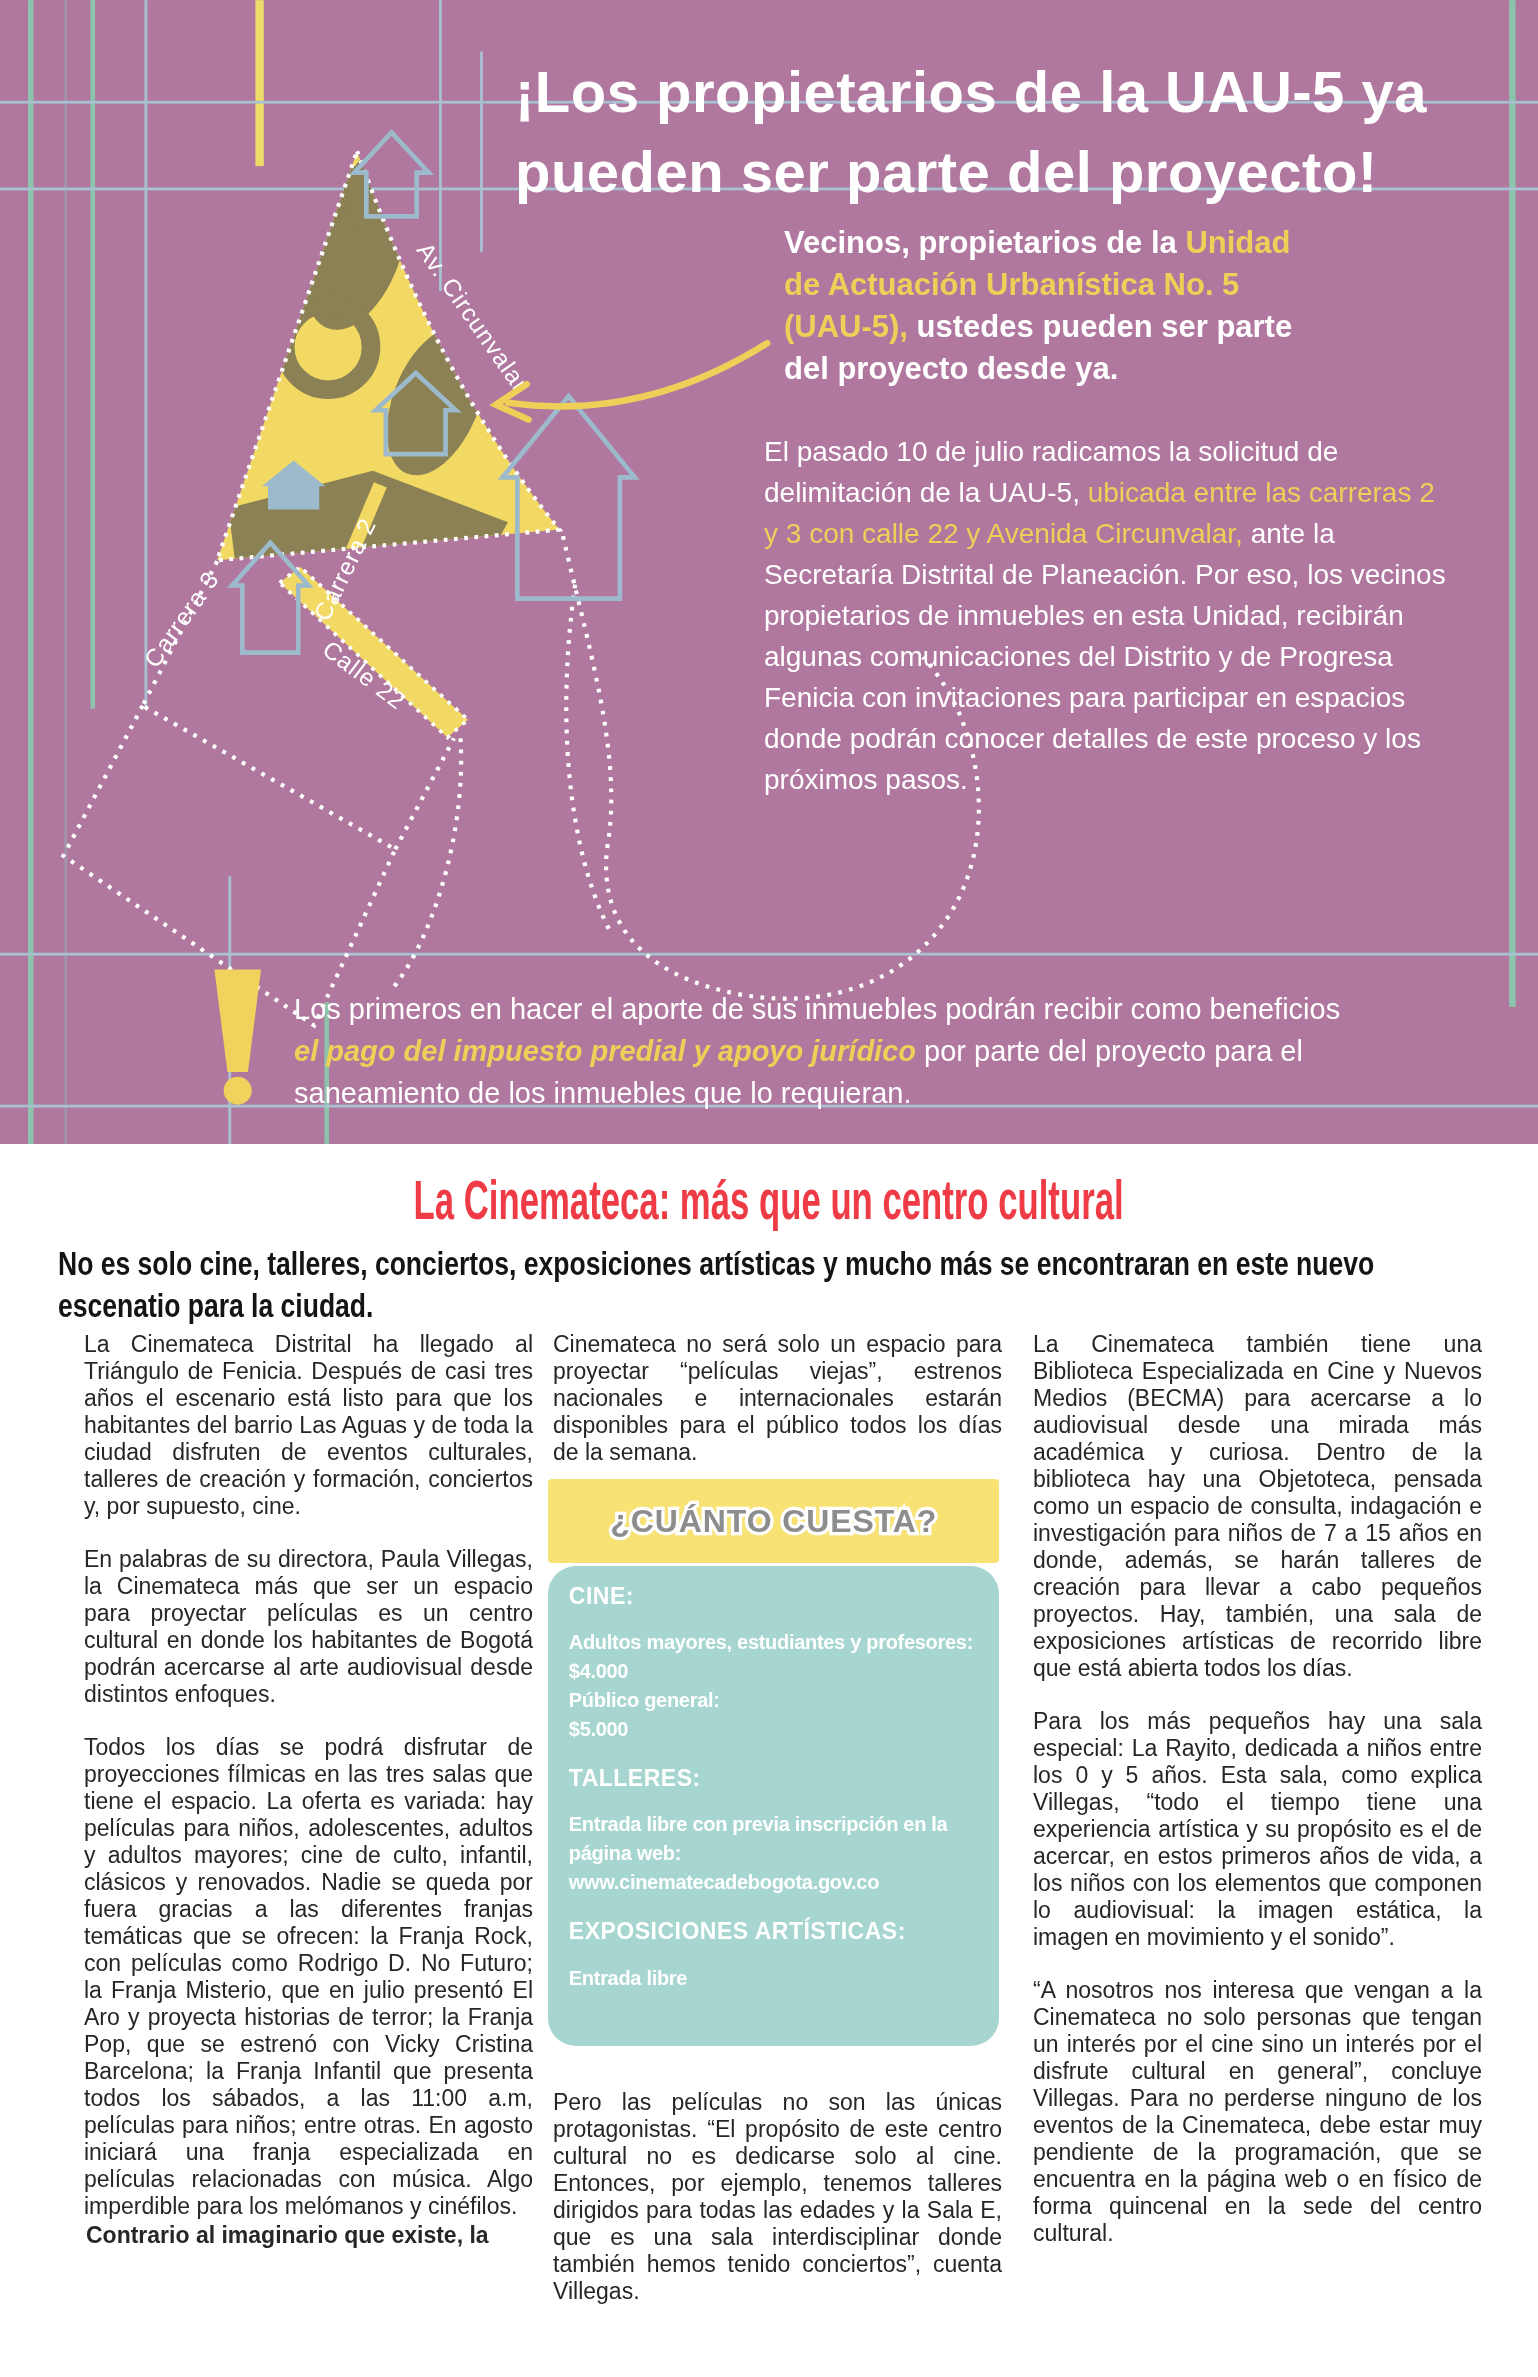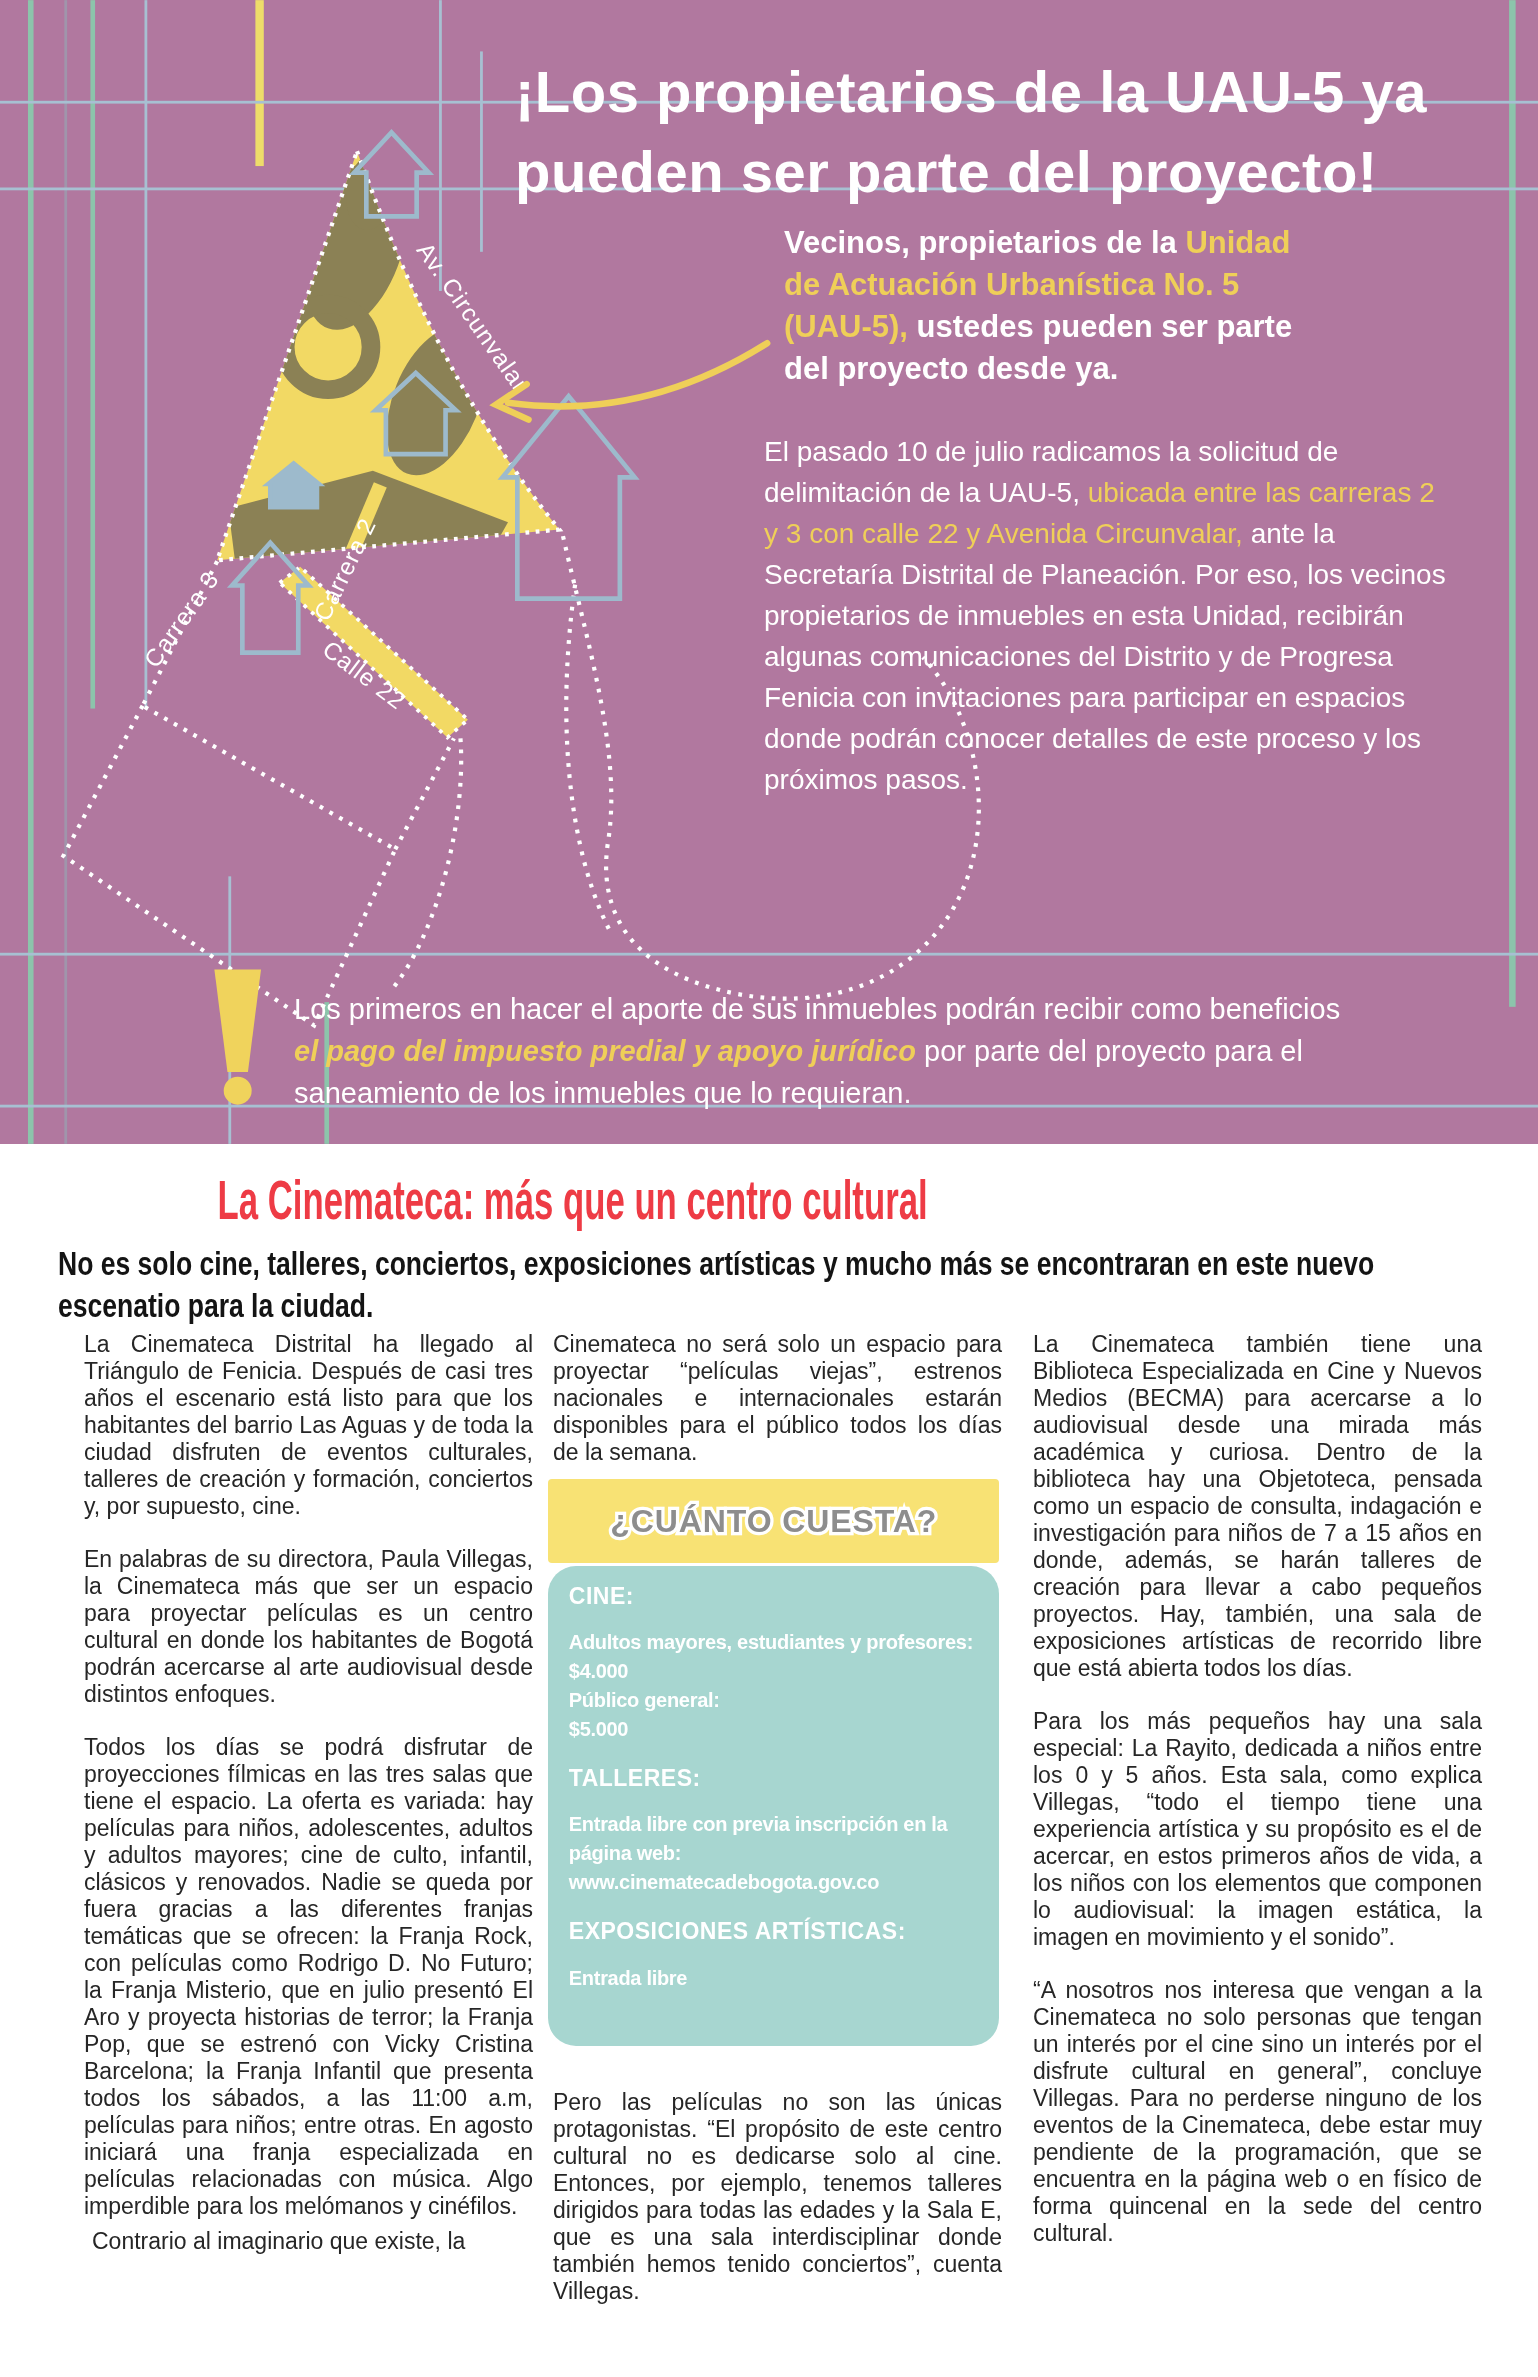--- a/index.html
+++ b/index.html
@@ -16,28 +16,28 @@
     font-size:31px;line-height:42px;white-space:nowrap;z-index:3;}
   .intro .yl{color:#efcf58;}
   .intro .xb{font-weight:800;}
   .hero-body{position:absolute;left:764px;top:431px;width:685px;color:#ffffff;
     font-size:28px;line-height:41px;font-weight:400;z-index:3;}
   .hero-body .yl{color:#efcf58;}
   .note-text{position:absolute;left:294px;top:968px;width:1063px;color:#ffffff;
     font-size:29px;line-height:42px;z-index:3;margin-top:20px;}
   .note-text .yl{color:#efcf58;font-weight:700;font-style:italic;}
   
-  .article-title-wrap{position:absolute;left:0;top:1171px;width:1538px;text-align:left;}
+  .article-title-wrap{position:absolute;left:0;top:1171px;width:1538px;text-align:center;}
   .article-title{display:inline-block;font-size:56px;font-weight:700;color:#ee3b45;
     transform:scaleX(0.62);transform-origin:center top;white-space:nowrap;line-height:58px;}
   .lede{position:absolute;left:58px;top:1242px;width:1753px;font-size:34px;font-weight:700;
     line-height:42px;color:#141414;transform:scaleX(0.78);transform-origin:left top;}
   .col{position:absolute;top:1331px;width:449px;color:#262626;font-size:23px;line-height:27px;}
   .col p{margin:0 0 26px;text-align:justify;}
-  .col p.cont{margin:8px;}
+  .col p.cont{margin:2px;font-weight:bold;}
   .col p.tight{margin:0;}
   #col1{left:84px;}
   #col2{left:553px;}
   #col3{left:1033px;}
   
   .box-yellow{position:relative;margin:13px 0 2.8px -4.7px;width:451px;height:84px;
     background:#f8e274;border-radius:4px;}
   .box-yellow span{position:absolute;left:0;top:0;width:100%;height:84px;line-height:84px;
     text-align:center;font-size:32px;font-weight:700;letter-spacing:0.9px;}
   .box-yellow .stroke{-webkit-text-stroke:6.5px #ffffff;color:#ffffff;}

